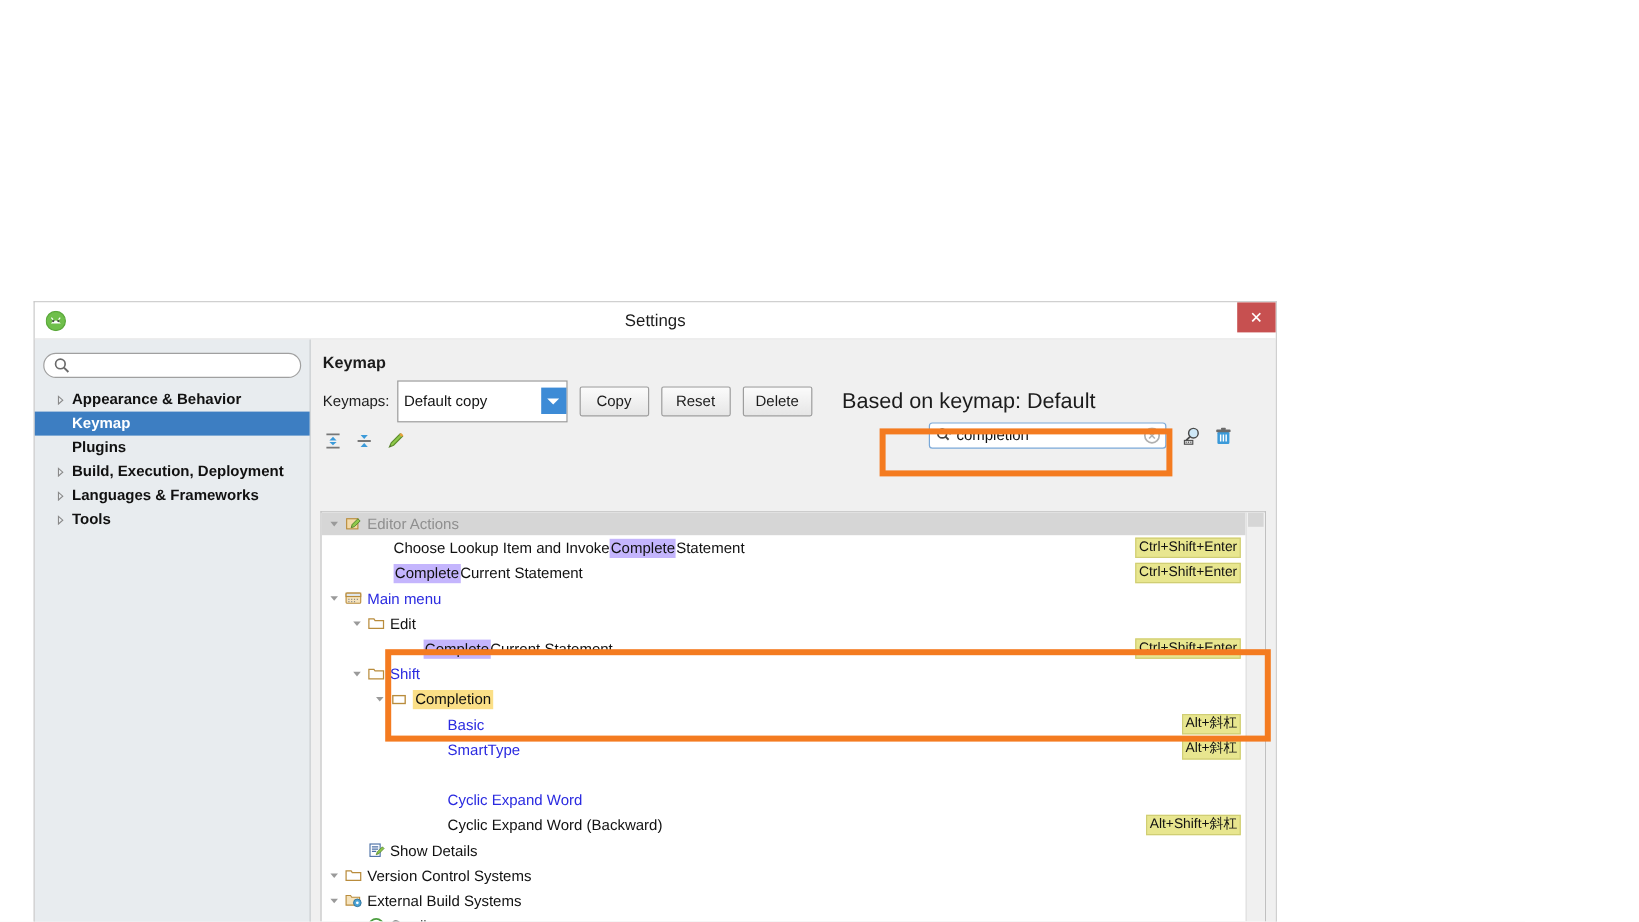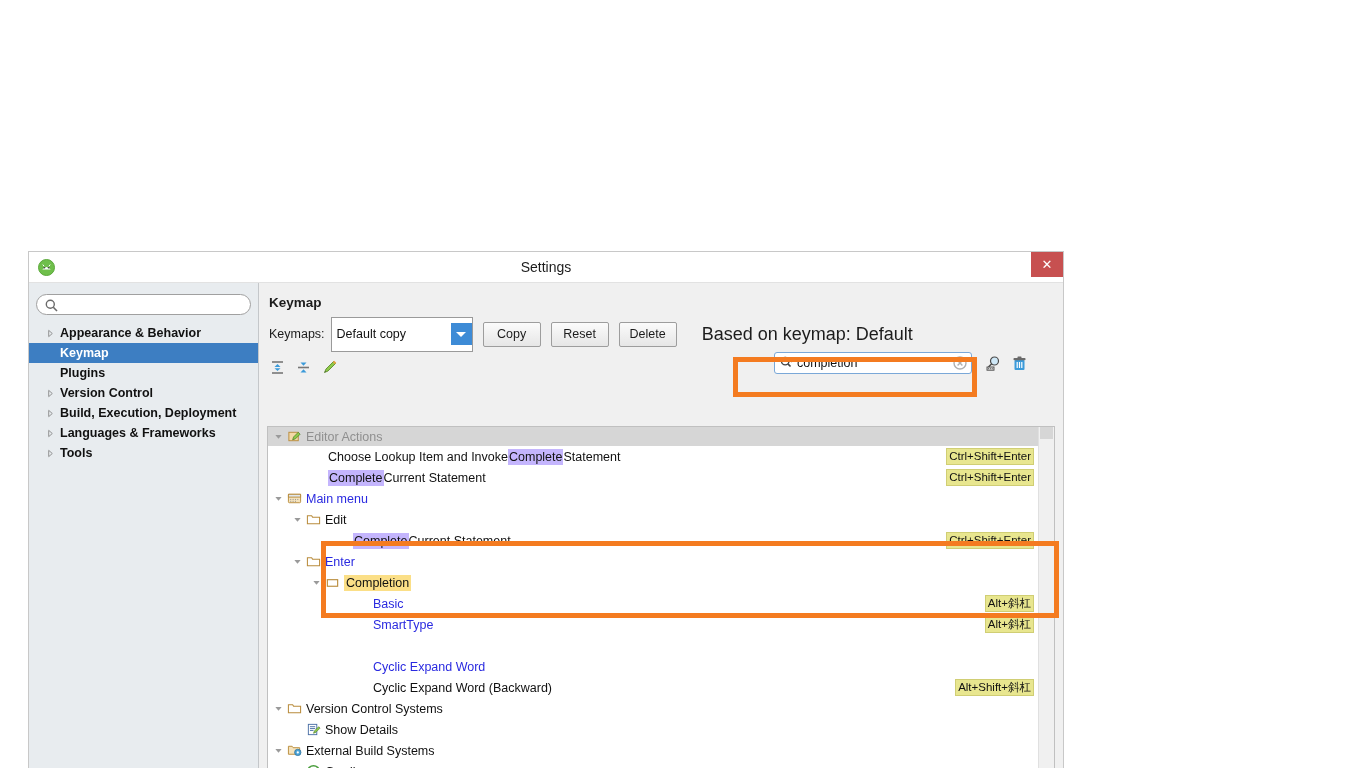--- a/index.html
+++ b/index.html
@@ -440,28 +440,20 @@
           </span>
           <span>Appearance &amp; Behavior</span>
         </div>
         <div class="row selected">
           <span class="tw"></span>
           <span>Keymap</span>
         </div>
         <div class="row">
           <span class="tw"></span>
           <span>Plugins</span>
-        </div>
-        <div class="row">
-          <span class="tw">
-            <svg viewBox="0 0 10 10" width="9" height="9">
-                <path d="M3 1.5 L7 5 L3 8.5 Z" fill="none" stroke="#8a8a8a" stroke-width="1"></path>
-              </svg>
-          </span>
-          <span>Version Control</span>
         </div>
         <div class="row">
           <span class="tw">
             <svg viewBox="0 0 10 10" width="9" height="9">
                 <path d="M3 1.5 L7 5 L3 8.5 Z" fill="none" stroke="#8a8a8a" stroke-width="1"></path>
               </svg>
           </span>
           <span>Build, Execution, Deployment</span>
         </div>
         <div class="row">
@@ -652,21 +644,21 @@
             <span class="twist">
               <svg viewBox="0 0 10 10" width="9" height="9">
                   <path d="M1.5 3.2 L8.5 3.2 L5 7.4 Z" fill="#9a9a9a"></path>
                 </svg>
             </span>
             <span class="ico">
               <svg viewBox="0 0 16 16" width="15" height="15">
                 <path d="M1.5 4 L6 4 L7 5.5 L14.5 5.5 L14.5 12.5 L1.5 12.5 Z" fill="#ffffff" stroke="#b98c3c" stroke-width="1.1"></path>
               </svg>
             </span>
-            <span class="lbl blue">Enter</span>
+            <span class="lbl blue">Shift</span>
           </div>
 
           <div class="trow">
             <span class="indent" style="width:41px"></span>
             <span class="twist">
               <svg viewBox="0 0 10 10" width="9" height="9">
                   <path d="M1.5 3.2 L8.5 3.2 L5 7.4 Z" fill="#9a9a9a"></path>
                 </svg>
             </span>
             <span class="ico">
@@ -699,49 +691,49 @@
             <span class="lbl blue">Cyclic Expand Word</span>
           </div>
 
           <div class="trow">
             <span class="indent" style="width:105px"></span>
             <span class="lbl">Cyclic Expand Word (Backward)</span>
             <span class="shortcut">Alt+Shift+斜杠</span>
           </div>
 
           <div class="trow">
+            <span class="indent" style="width:37px"></span>
+            <span class="ico">
+              <svg viewBox="0 0 16 16" width="15" height="15">
+                <rect x="2.5" y="2.5" width="9" height="11" fill="#ffffff" stroke="#4a6fa5" stroke-width="1"></rect>
+                <line x1="4.2" y1="5" x2="9.8" y2="5" stroke="#4a6fa5" stroke-width="1"></line>
+                <line x1="4.2" y1="7" x2="9.8" y2="7" stroke="#4a6fa5" stroke-width="1"></line>
+                <line x1="4.2" y1="9" x2="8" y2="9" stroke="#4a6fa5" stroke-width="1"></line>
+                <path d="M8 12 L9 9.5 L13.5 5 L15 6.5 L10.5 11 Z" fill="#8ec94a" stroke="#4f7f29" stroke-width="0.7"></path>
+              </svg>
+            </span>
+            <span class="lbl">Show Details</span>
+          </div>
+
+          <div class="trow">
             <span class="indent" style="width:3px"></span>
             <span class="twist">
               <svg viewBox="0 0 10 10" width="9" height="9">
                   <path d="M1.5 3.2 L8.5 3.2 L5 7.4 Z" fill="#9a9a9a"></path>
                 </svg>
             </span>
             <span class="ico">
               <svg viewBox="0 0 16 16" width="15" height="15">
                 <path d="M1.5 4 L6 4 L7 5.5 L14.5 5.5 L14.5 12.5 L1.5 12.5 Z" fill="#ffffff" stroke="#b98c3c" stroke-width="1.1"></path>
               </svg>
             </span>
             <span class="lbl">Version Control Systems</span>
           </div>
 
           <div class="trow">
-            <span class="indent" style="width:37px"></span>
-            <span class="ico">
-              <svg viewBox="0 0 16 16" width="15" height="15">
-                <rect x="2.5" y="2.5" width="9" height="11" fill="#ffffff" stroke="#4a6fa5" stroke-width="1"></rect>
-                <line x1="4.2" y1="5" x2="9.8" y2="5" stroke="#4a6fa5" stroke-width="1"></line>
-                <line x1="4.2" y1="7" x2="9.8" y2="7" stroke="#4a6fa5" stroke-width="1"></line>
-                <line x1="4.2" y1="9" x2="8" y2="9" stroke="#4a6fa5" stroke-width="1"></line>
-                <path d="M8 12 L9 9.5 L13.5 5 L15 6.5 L10.5 11 Z" fill="#8ec94a" stroke="#4f7f29" stroke-width="0.7"></path>
-              </svg>
-            </span>
-            <span class="lbl">Show Details</span>
-          </div>
-
-          <div class="trow">
             <span class="indent" style="width:3px"></span>
             <span class="twist">
               <svg viewBox="0 0 10 10" width="9" height="9">
                   <path d="M1.5 3.2 L8.5 3.2 L5 7.4 Z" fill="#9a9a9a"></path>
                 </svg>
             </span>
             <span class="ico">
               <svg viewBox="0 0 16 16" width="15" height="15">
                 <path d="M1.5 3.5 L5.5 3.5 L6.5 5 L13.5 5 L13.5 12 L1.5 12 Z" fill="#f5e3bd" stroke="#b98c3c" stroke-width="1"></path>
                 <circle cx="11.5" cy="10" r="3.4" fill="#4aa3d6" stroke="#2e6f99" stroke-width="0.8"></circle>

